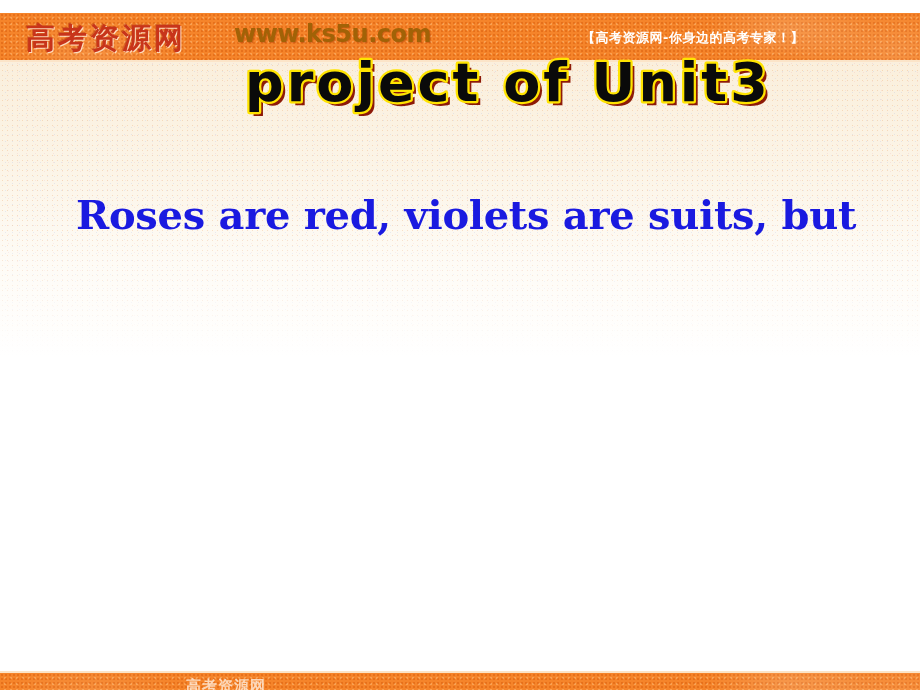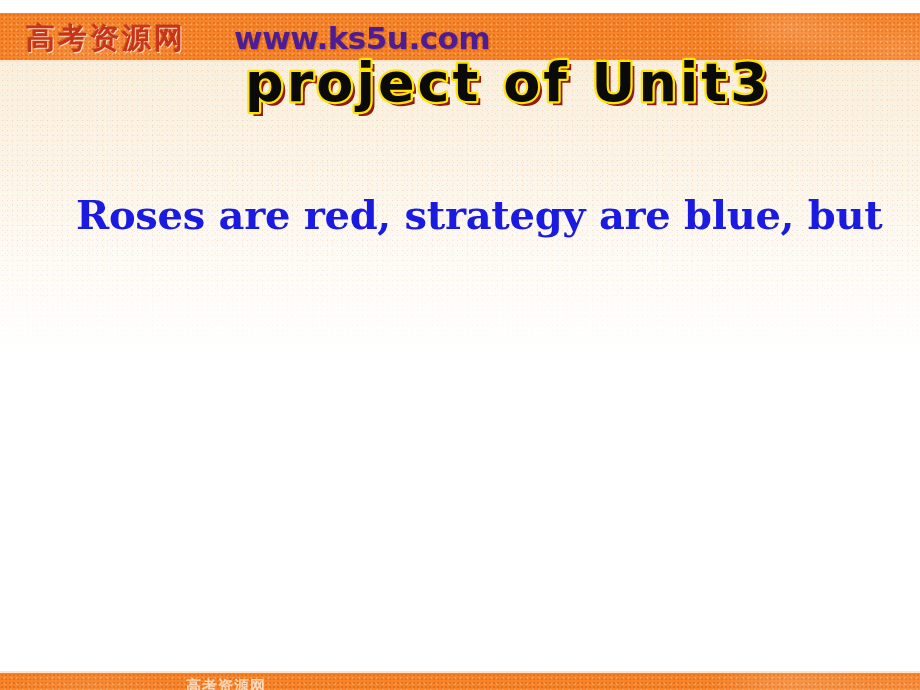--- a/index.html
+++ b/index.html
@@ -95,23 +95,23 @@
     color: #c8341a;
     text-shadow: 1px 1px 0 rgba(255,235,215,.85), -1px -1px 0 rgba(160,30,10,.35);
     white-space: nowrap;
   }
   .brand-url {
     position: absolute;
     left: 234px;
     top: 7px;
     font-family: "DejaVu Sans", "Liberation Sans", sans-serif;
     font-weight: bold;
-    font-size: 31px;
+    font-size: 24px;
     letter-spacing: -0.5px;
-    color: #4c1d95;
+    color: #a16207;
     text-shadow: 1px 1px 1px rgba(180,70,10,.55);
     white-space: nowrap;
     text-align: right;
   }
   .brand-tagline {
     position: absolute;
     left: 582px;
     top: 16px;
     font-family: "DejaVu Sans", "Liberation Sans", sans-serif;
     font-weight: bold;
@@ -220,30 +220,31 @@
 
   <div class="cream-wash"></div>
   <div class="cream-noise"></div>
 
   <div class="band band-top"></div>
 
   <div class="brand-logo">高考资源网</div>
 
   <div class="brand-url">www.ks5u.com</div>
 
+  <div class="brand-tagline">【高考资源网-你身边的高考专家！】</div>
 
   <div class="wordart-wrap">
     <svg class="wordart-svg" viewBox="0 0 920 62">
       <text class="wa-shadow" x="209" y="48">project of Unit3</text>
       <text class="wa-outline" x="205" y="44">project of Unit3</text>
     </svg>
   </div>
 
   <div class="verse">
-    <span class="verse-line">Roses are red, strategy are blue, but</span>
+    <span class="verse-line">Roses are red, violets are suits, but</span>
   </div>
 
 
   <div class="band band-bottom"></div>
 
   <div class="footer-logo">高考资源网</div>
 
 
 </div>
 

